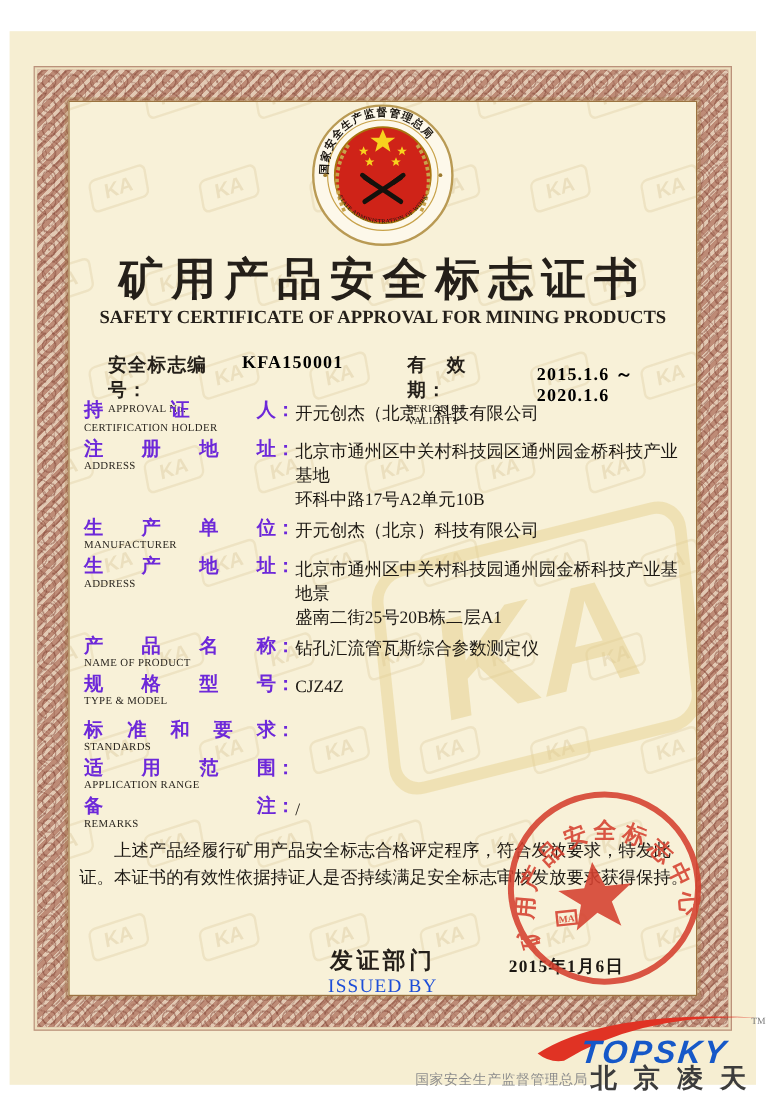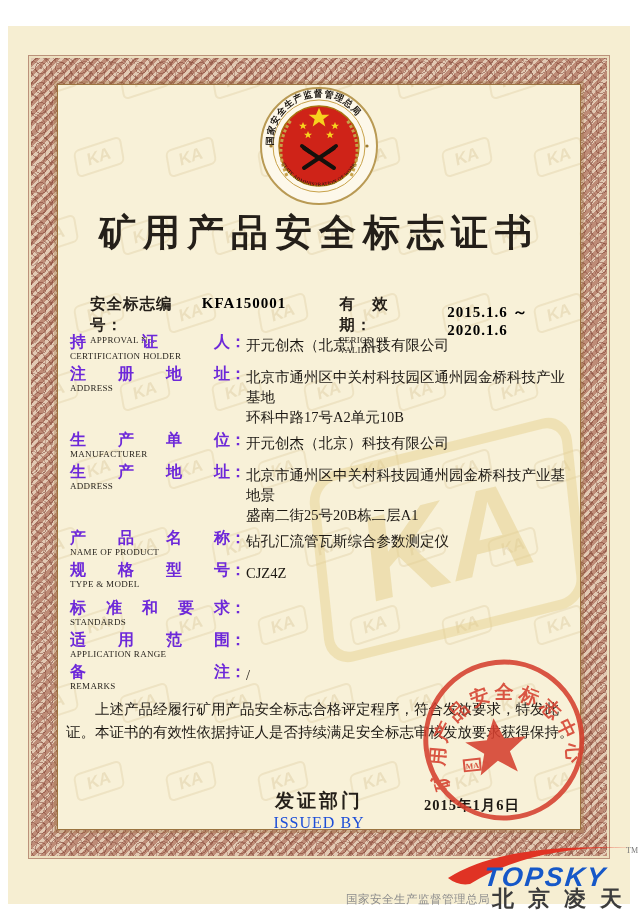--- a/index.html
+++ b/index.html
@@ -188,20 +188,21 @@
       </text>
       <text font-size="5" fill="#1a150f" letter-spacing=".3">
         <textPath href="#arcBot" startOffset="2%">STATE ADMINISTRATION OF WORK SAFETY</textPath>
       </text>
       <circle cx="14" cy="62" r="1.6" fill="#9c7a2f"></circle>
       <circle cx="110" cy="62" r="1.6" fill="#9c7a2f"></circle>
     </svg>
   </div>
 
   <div class="title-zh">矿用产品安全标志证书</div>
+  <div class="title-en">SAFETY CERTIFICATE OF APPROVAL FOR MINING PRODUCTS</div>
 
   <div class="approval-row">
     <div>
       <div class="lab-zh">安全标志编号：</div>
       <div class="lab-en">APPROVAL No.</div>
     </div>
     <div class="approval-no">KFA150001</div>
     <div class="validity-block">
       <div class="lab-zh">有　效　期：</div>
       <div class="lab-en">PERIOD OF VALIDITY</div>

